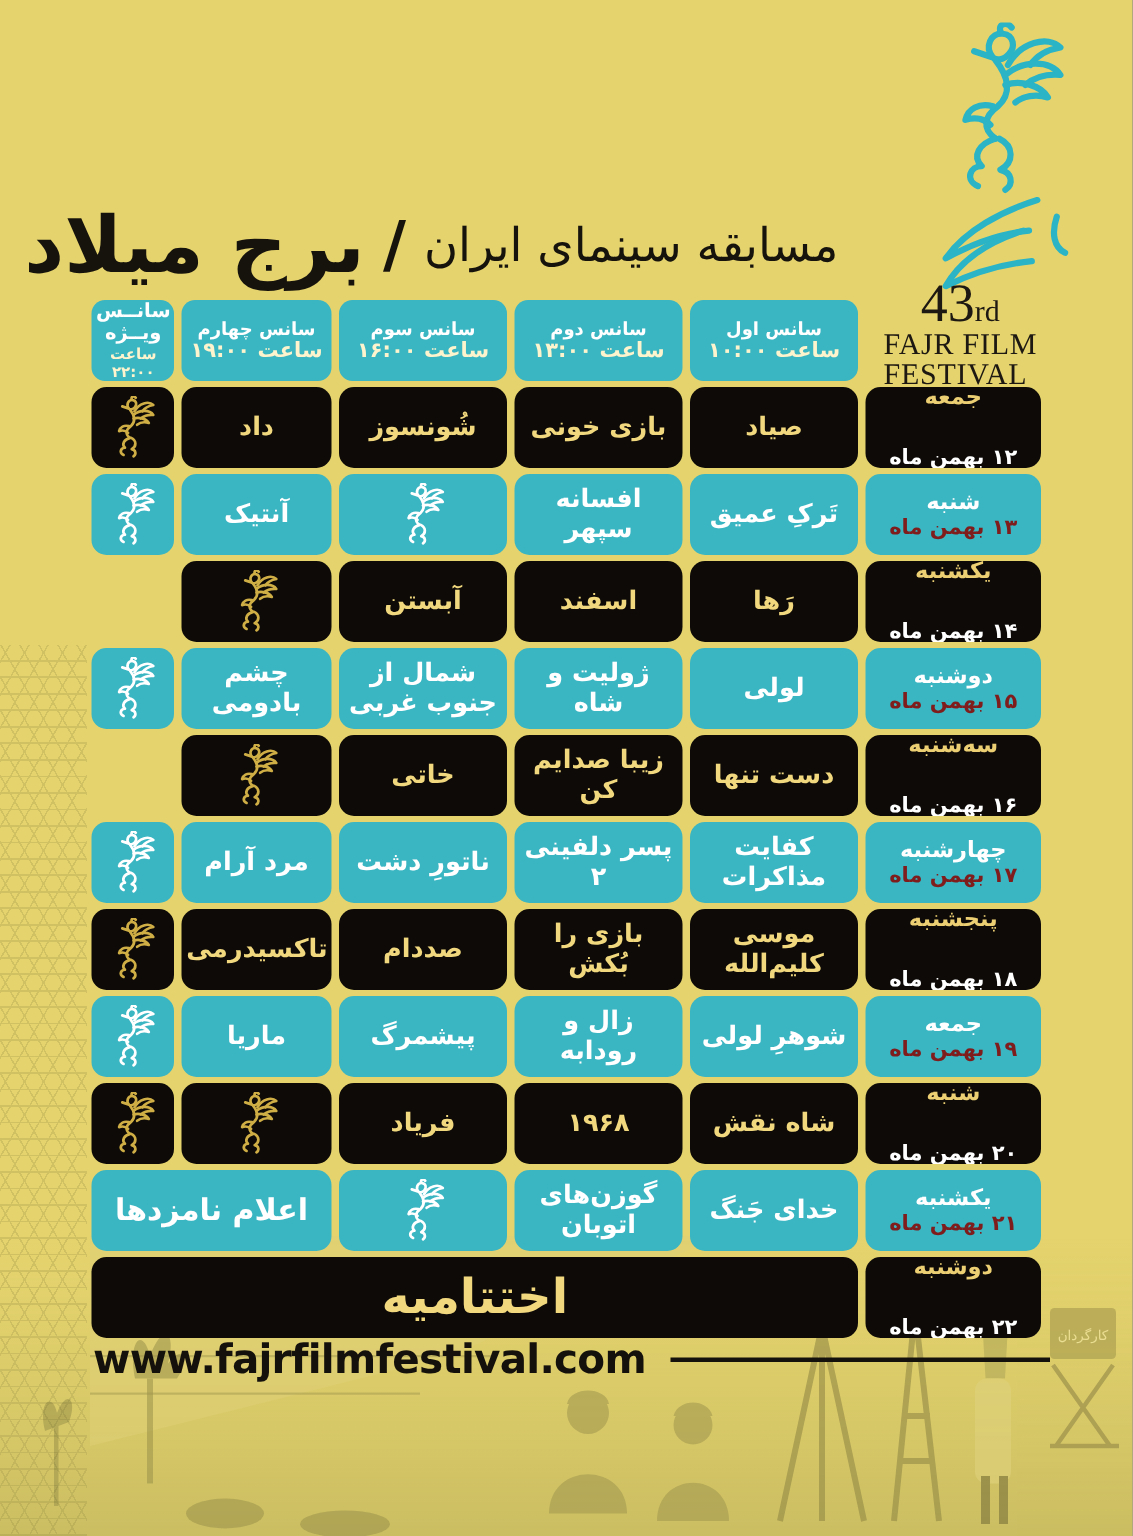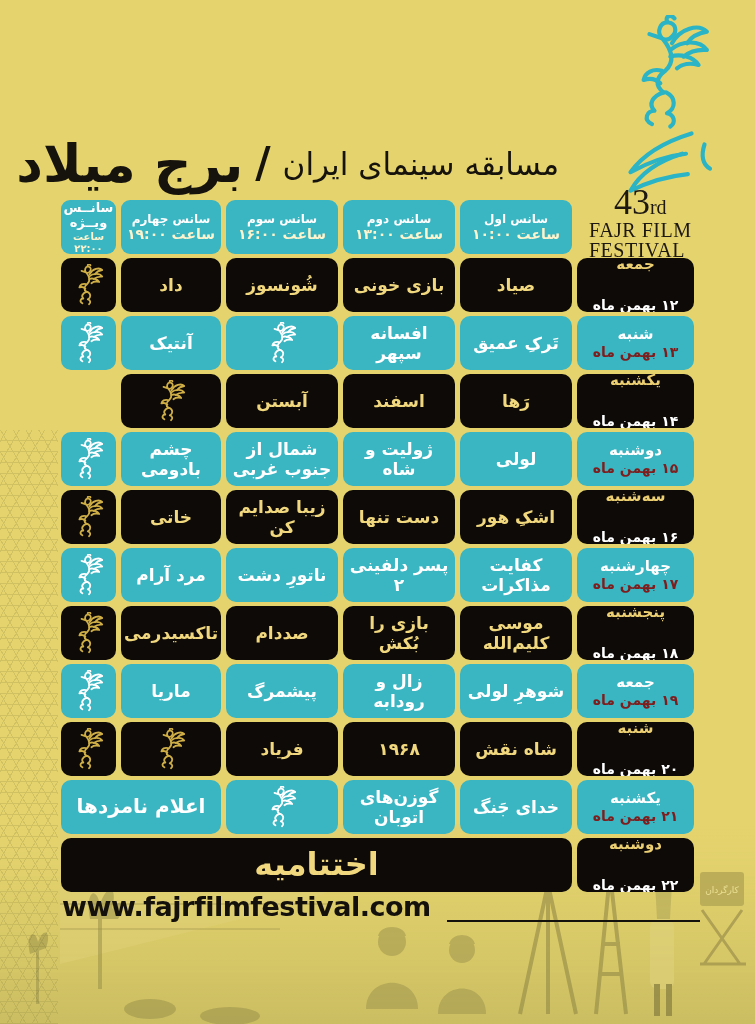--- a/index.html
+++ b/index.html
@@ -70,21 +70,21 @@
   .row.teal  .day  { color:#ffffff; }
   .row.teal  .date { color:#7f1d1d; }
 
   .bird { width:30px; height:42px; }
   .row.black .bird { color:#cfae45; }
   .row.teal  .bird { color:#ffffff; }
 
   
   .footer {
     position:absolute; top:891px; left:62px; width:638px;
-    display:flex; align-items:flex-end; gap:16px;
+    display:flex; align-items:center; gap:16px;
   }
   .site-url { font-size:27px; font-weight:bold; color:#14100b; letter-spacing:-.5px; }
   .footer-rule { flex:1; height:2.5px; background:#14100b; }
 
   .defs-hidden { position:absolute; width:0; height:0; overflow:hidden; }
 </style>
 </head>
 <body>
 
 <div class="poster">
@@ -276,21 +276,20 @@
               <svg class="bird" viewBox="0 0 100 140">
                 <use href="#simorgh"></use>
               </svg>
             </div>
           </div>
           <div class="row black">
             <div class="cell date-cell">
               <div class="day">سه‌شنبه</div>
               <div class="date">۱۶ بهمن ماه</div>
             </div>
-            <div class="cell film-cell">اشکِ هور</div>
             <div class="cell film-cell">دست تنها</div>
             <div class="cell film-cell">زیبا صدایم کن</div>
             <div class="cell film-cell">خاتی</div>
             <div class="cell film-cell">
               <svg class="bird" viewBox="0 0 100 140">
                 <use href="#simorgh"></use>
               </svg>
             </div>
           </div>
           <div class="row teal">

